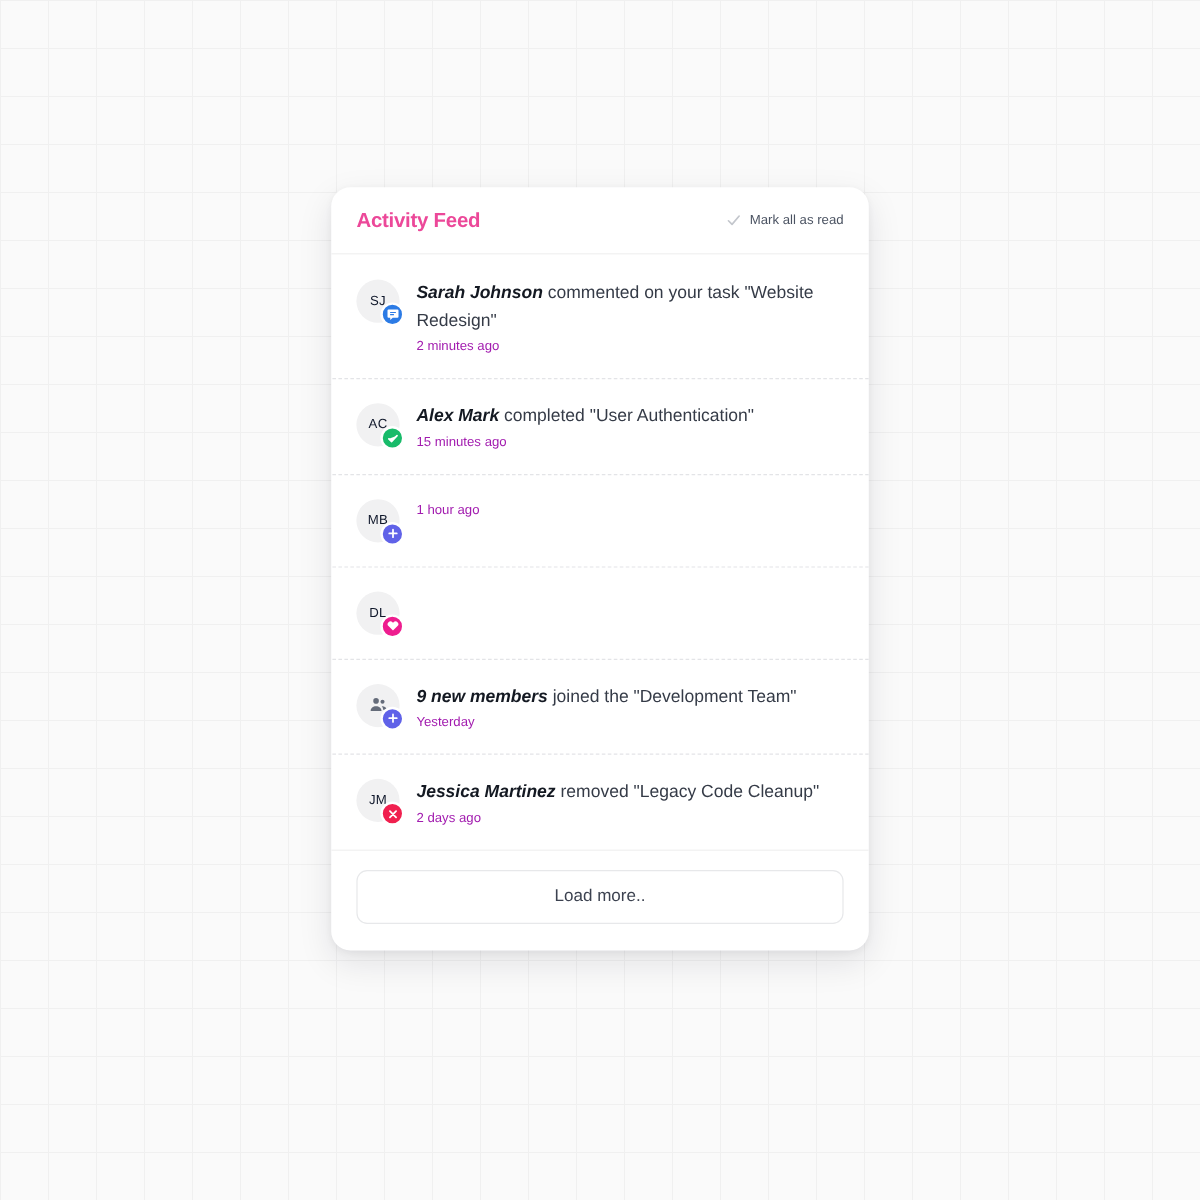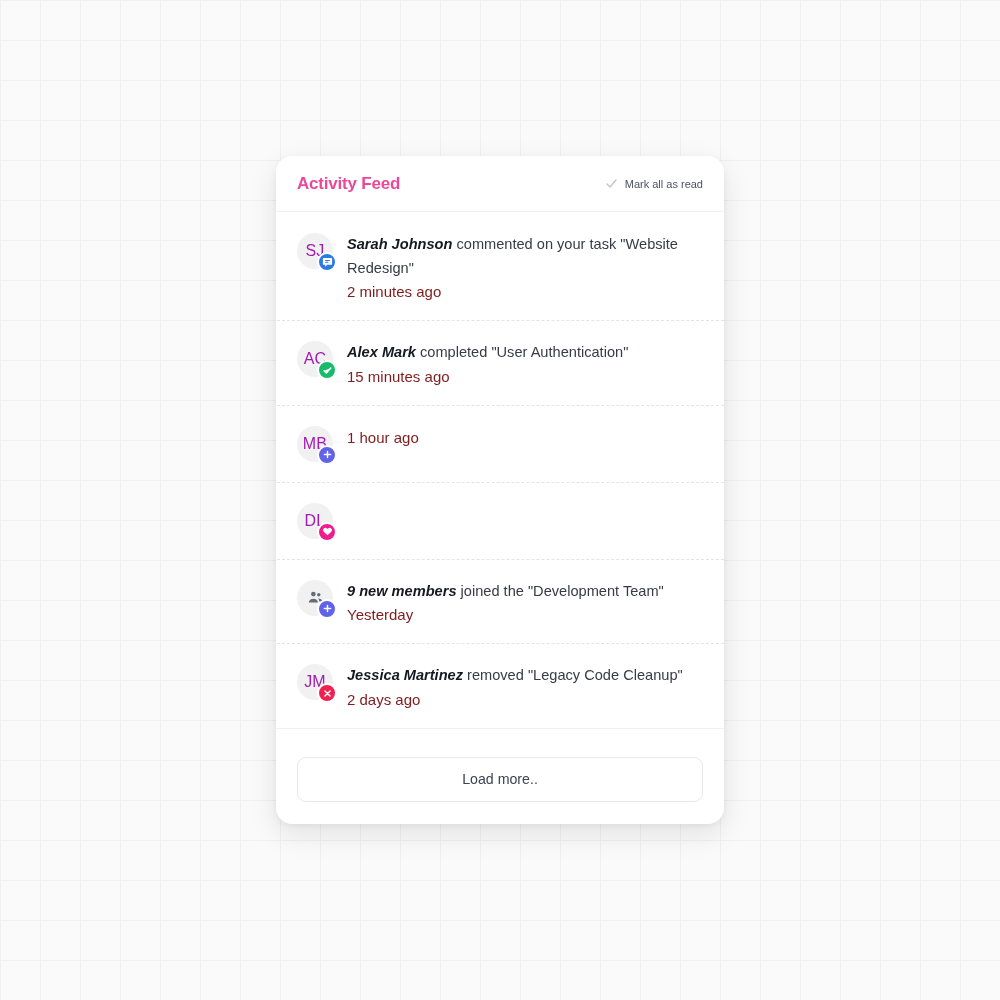--- a/index.html
+++ b/index.html
@@ -100,22 +100,22 @@
   }
 
   .avatar {
     width: 36px;
     height: 36px;
     border-radius: 50%;
     background: #f1f1f2;
     display: flex;
     align-items: center;
     justify-content: center;
-    font-size: 16px;
-    color: #a21caf;
+    font-size: 11px;
+    color: #0f172a;
     letter-spacing: 0.2px;
   }
 
   .avatar-glyph {
     width: 17px;
     height: 17px;
     color: #646b79;
     display: block;
   }
 
@@ -153,41 +153,40 @@
   }
 
   .item-actor {
     font-weight: bold;
     color: #141922;
     font-style: italic;
   }
 
   .item-time {
     margin-top: 3px;
-    font-size: 15px;
-    color: #7f1d1d;
+    font-size: 11px;
+    color: #a21caf;
   }
 
   
   .card-footer {
     padding: 16px 21px 22px 21px;
     border-top: 1px solid #f0f0f1;
   }
 
   .load-more {
     width: 100%;
     height: 45px;
     background: #ffffff;
     border: 1px solid #e7e8ea;
     border-radius: 9px;
     font-family: "Liberation Sans", sans-serif;
     font-size: 14.2px;
     color: #3c4250;
     cursor: pointer;
-    margin-top: 12px;
   }
 </style>
 </head>
 <body>
 
 <div class="card">
 
   <div class="card-header">
     <div class="card-title">Activity Feed</div>
     <div class="mark-read">

